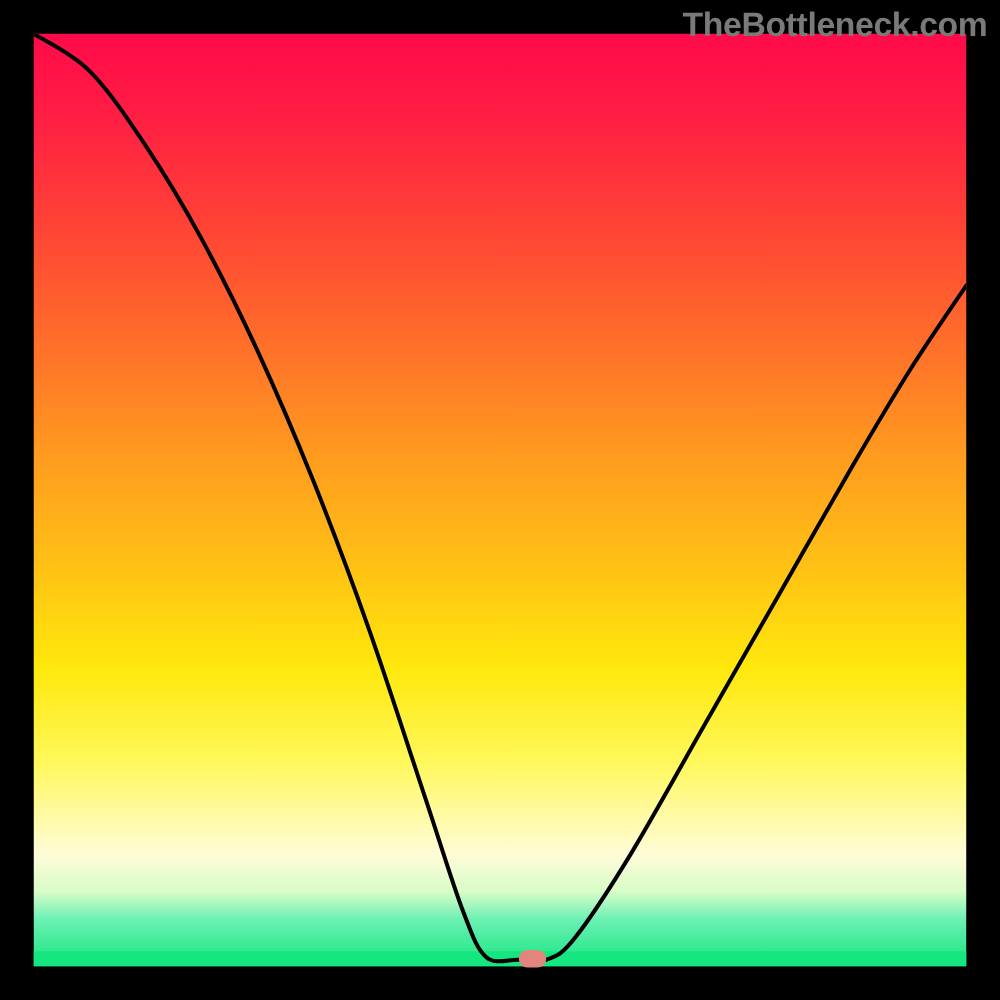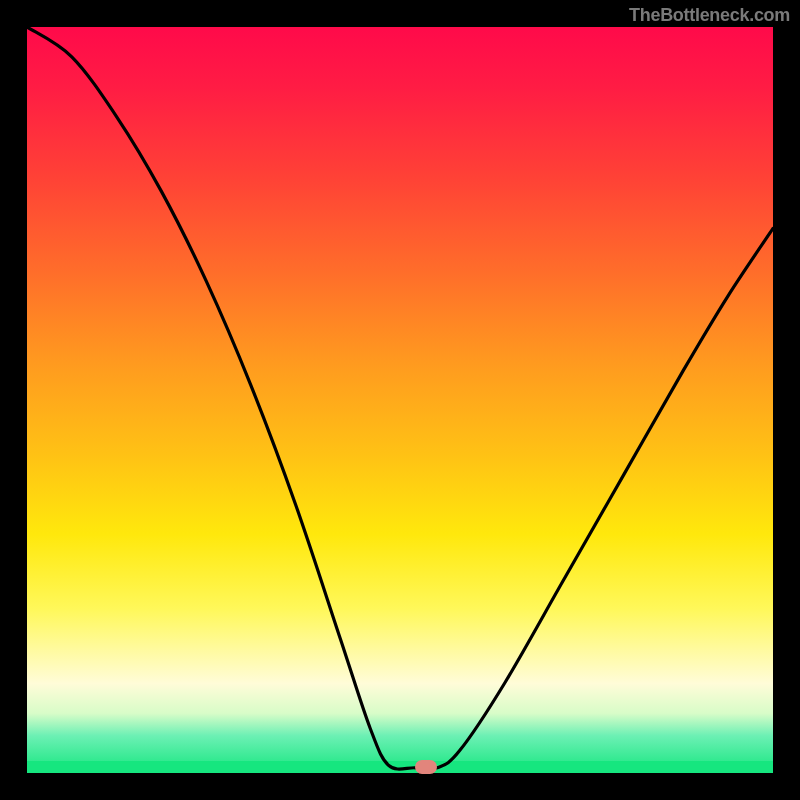--- a/index.html
+++ b/index.html
@@ -36,21 +36,21 @@
     left: 0;
     width: 100%;
     height: 12px;
     background: #16e67f;
   }
   .attribution {
     position: absolute;
     top: 5px;
     right: 10px;
     font-family: Arial, sans-serif;
-    font-size: 18px;
+    font-size: 27px;
     font-weight: 600;
     color: #7a7a7a;
     letter-spacing: -0.3px;
   }
   svg.curve {
     position: absolute;
     inset: 0;
     width: 100%;
     height: 100%;
     pointer-events: none;

